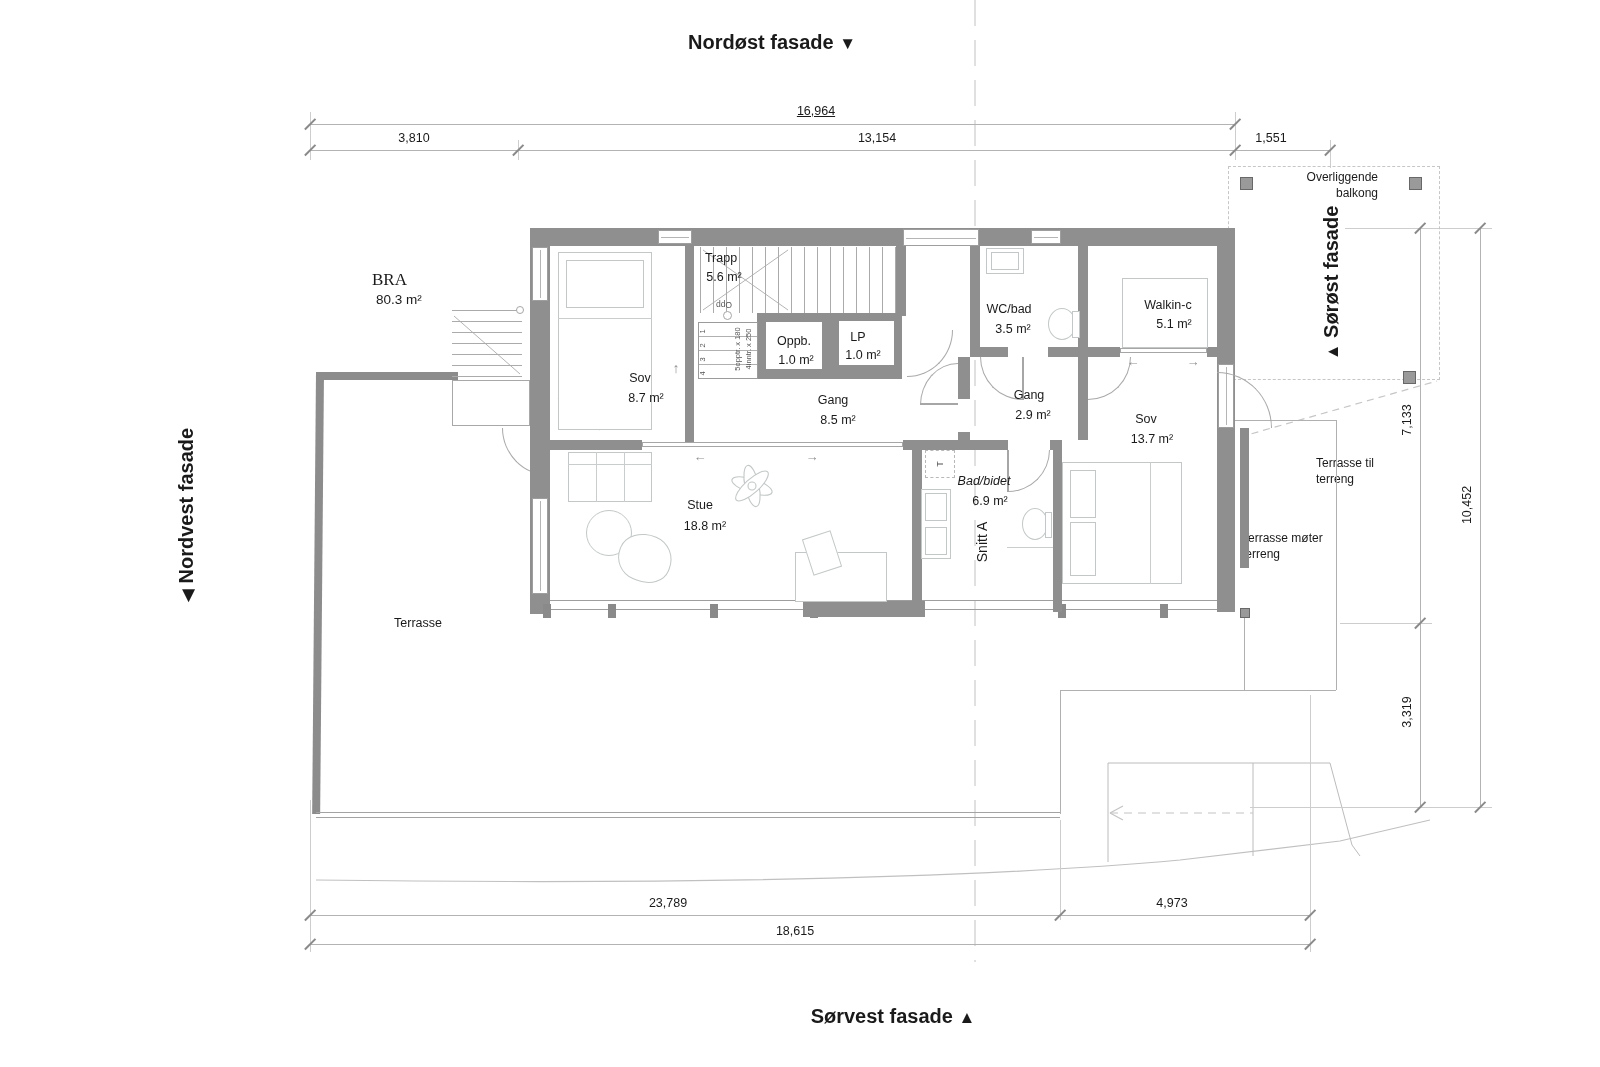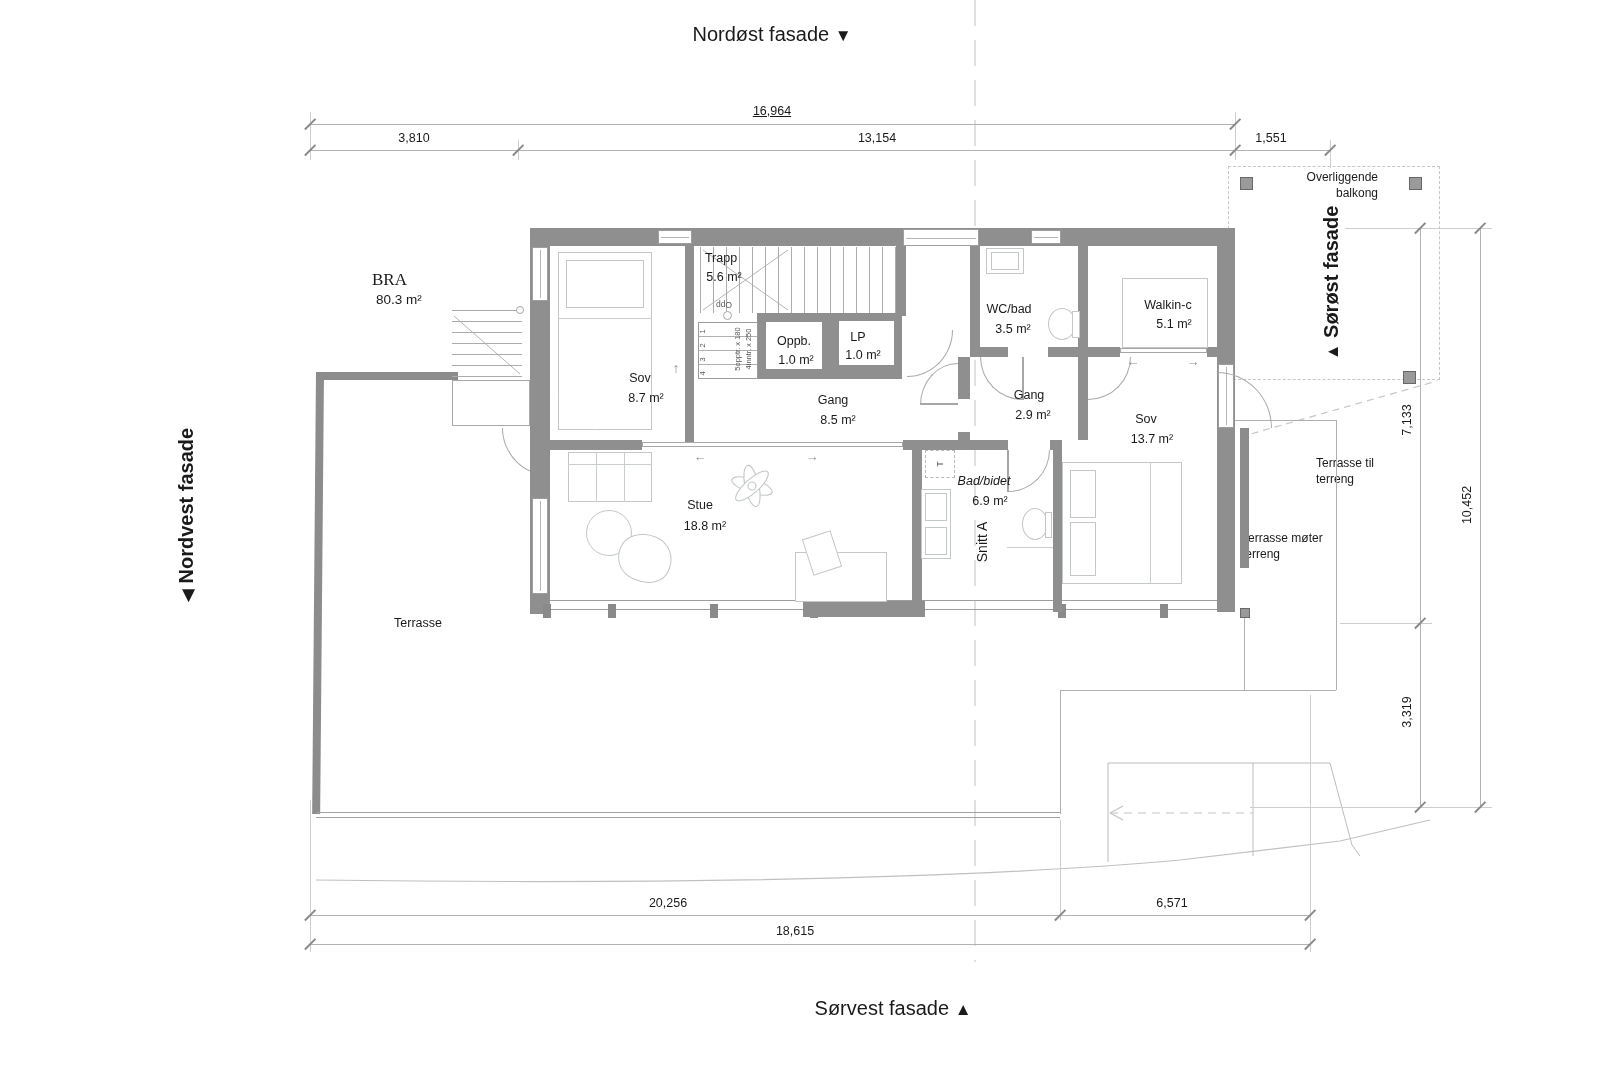--- a/index.html
+++ b/index.html
@@ -13,21 +13,21 @@
   .win{position:absolute;background:#fff;border:1px solid #9e9e9e;box-sizing:border-box;}
   .win .mid{position:absolute;background:#b5b5b5;}
   .dim{position:absolute;background:#b3b3b3;}
   .ext{position:absolute;background:#cdcdcd;}
   .thin{position:absolute;background:#b0b0b0;}
   .tick{position:absolute;width:15px;height:1.5px;background:#8a8a8a;transform:translate(-50%,-50%) rotate(-45deg);}
   .dimtxt{position:absolute;font-size:12.5px;white-space:nowrap;transform:translate(-50%,-50%);}
   .dimtxt.rot{transform:translate(-50%,-50%) rotate(-90deg);}
   .rname,.rarea{position:absolute;font-size:12.5px;white-space:nowrap;transform:translate(-50%,-50%);}
   .note{position:absolute;font-size:12px;line-height:1.3;}
-  .title{position:absolute;font-size:20px;font-weight:normal;white-space:nowrap;transform:translate(-50%,-50%);}
+  .title{position:absolute;font-size:20px;font-weight:bold;white-space:nowrap;transform:translate(-50%,-50%);margin-top:8px;}
   .vtitle{position:absolute;font-size:20px;font-weight:bold;white-space:nowrap;transform:translate(-50%,-50%) rotate(-90deg);}
   .tri{font-size:17px;}
   .slide{position:absolute;background:#fff;border:1px solid #a6a6a6;box-sizing:border-box;}
   .leaf{position:absolute;background:#a6a6a6;}
   .arc{position:absolute;border:1.3px solid #a9a9a9;background:none;box-sizing:border-box;}
   .arc.bl{border-top:none;border-right:none;border-bottom-left-radius:100% 100%;}
   .arc.br{border-top:none;border-left:none;border-bottom-right-radius:100% 100%;}
   .arc.tl{border-bottom:none;border-right:none;border-top-left-radius:100% 100%;}
   .arc.tr{border-bottom:none;border-left:none;border-top-right-radius:100% 100%;}
   .fur{position:absolute;border:1.3px solid #c3c7c7;background:#fff;box-sizing:border-box;}
@@ -89,21 +89,21 @@
   <div class="ext" style="left:310px;top:112px;width:1px;height:48px;"></div>
   <div class="ext" style="left:518px;top:140px;width:1px;height:20px;"></div>
   <div class="ext" style="left:1235px;top:112px;width:1px;height:48px;"></div>
   <div class="ext" style="left:1330px;top:140px;width:1px;height:28px;"></div>
   <div class="tick" style="left:310px;top:124px;"></div>
   <div class="tick" style="left:1235px;top:124px;"></div>
   <div class="tick" style="left:310px;top:150px;"></div>
   <div class="tick" style="left:518px;top:150px;"></div>
   <div class="tick" style="left:1235px;top:150px;"></div>
   <div class="tick" style="left:1330px;top:150px;"></div>
-  <div class="dimtxt" style="left:772px;top:111px;text-decoration:underline;">16,964</div>
+  <div class="dimtxt" style="left:816px;top:111px;text-decoration:underline;">16,964</div>
   <div class="dimtxt" style="left:414px;top:138px;">3,810</div>
   <div class="dimtxt" style="left:877px;top:138px;">13,154</div>
   <div class="dimtxt" style="left:1271px;top:138px;">1,551</div>
 
   <div class="dim" style="left:1420px;top:228px;width:1px;height:579px;"></div>
   <div class="dim" style="left:1480px;top:228px;width:1px;height:579px;"></div>
   <div class="ext" style="left:1345px;top:228px;width:147px;height:1px;"></div>
   <div class="ext" style="left:1340px;top:623px;width:92px;height:1px;"></div>
   <div class="ext" style="left:1250px;top:807px;width:242px;height:1px;"></div>
   <div class="tick" style="left:1420px;top:228px;"></div>
@@ -118,22 +118,22 @@
   <div class="dim" style="left:310px;top:915px;width:1000px;height:1px;"></div>
   <div class="dim" style="left:310px;top:944px;width:1000px;height:1px;"></div>
   <div class="ext" style="left:310px;top:800px;width:1px;height:152px;"></div>
   <div class="ext" style="left:1060px;top:820px;width:1px;height:100px;"></div>
   <div class="ext" style="left:1310px;top:695px;width:1px;height:257px;"></div>
   <div class="tick" style="left:310px;top:915px;"></div>
   <div class="tick" style="left:1060px;top:915px;"></div>
   <div class="tick" style="left:1310px;top:915px;"></div>
   <div class="tick" style="left:310px;top:944px;"></div>
   <div class="tick" style="left:1310px;top:944px;"></div>
-  <div class="dimtxt" style="left:668px;top:903px;">20,256</div>
-  <div class="dimtxt" style="left:1172px;top:903px;">6,571</div>
+  <div class="dimtxt" style="left:668px;top:903px;">23,789</div>
+  <div class="dimtxt" style="left:1172px;top:903px;">4,973</div>
   <div class="dimtxt" style="left:795px;top:931px;">18,615</div>
 
   <div class="dash-rect" style="left:1228px;top:166px;width:212px;height:214px;"></div>
   <div class="post" style="left:1240px;top:177px;width:13px;height:13px;"></div>
   <div class="post" style="left:1409px;top:177px;width:13px;height:13px;"></div>
   <div class="post" style="left:1403px;top:371px;width:13px;height:13px;"></div>
   <div class="note" style="left:1296px;top:170px;width:82px;text-align:right;">Overliggende balkong</div>
 
   <div class="note" style="left:1316px;top:456px;width:72px;">Terrasse til terreng</div>
   <div class="note" style="left:1242px;top:531px;width:90px;">Terrasse møter terreng</div>

